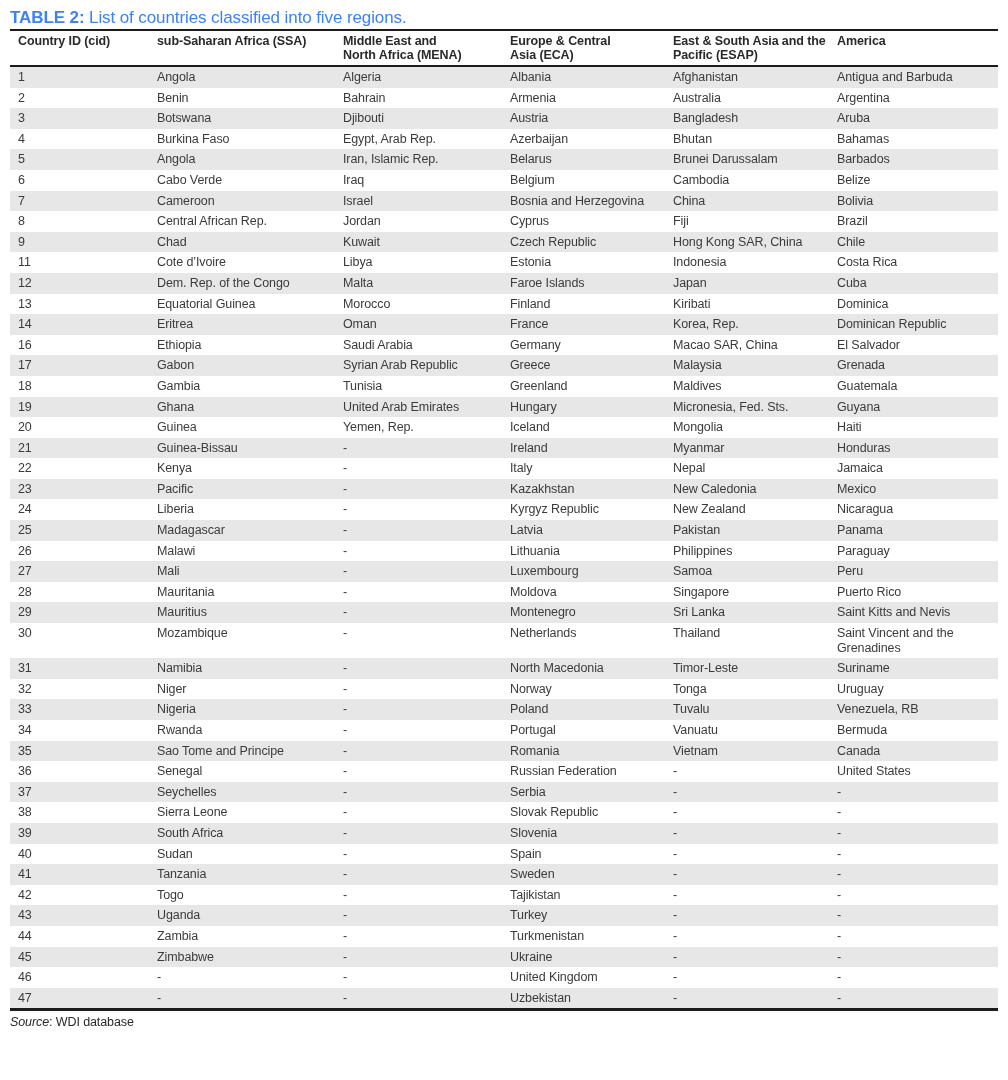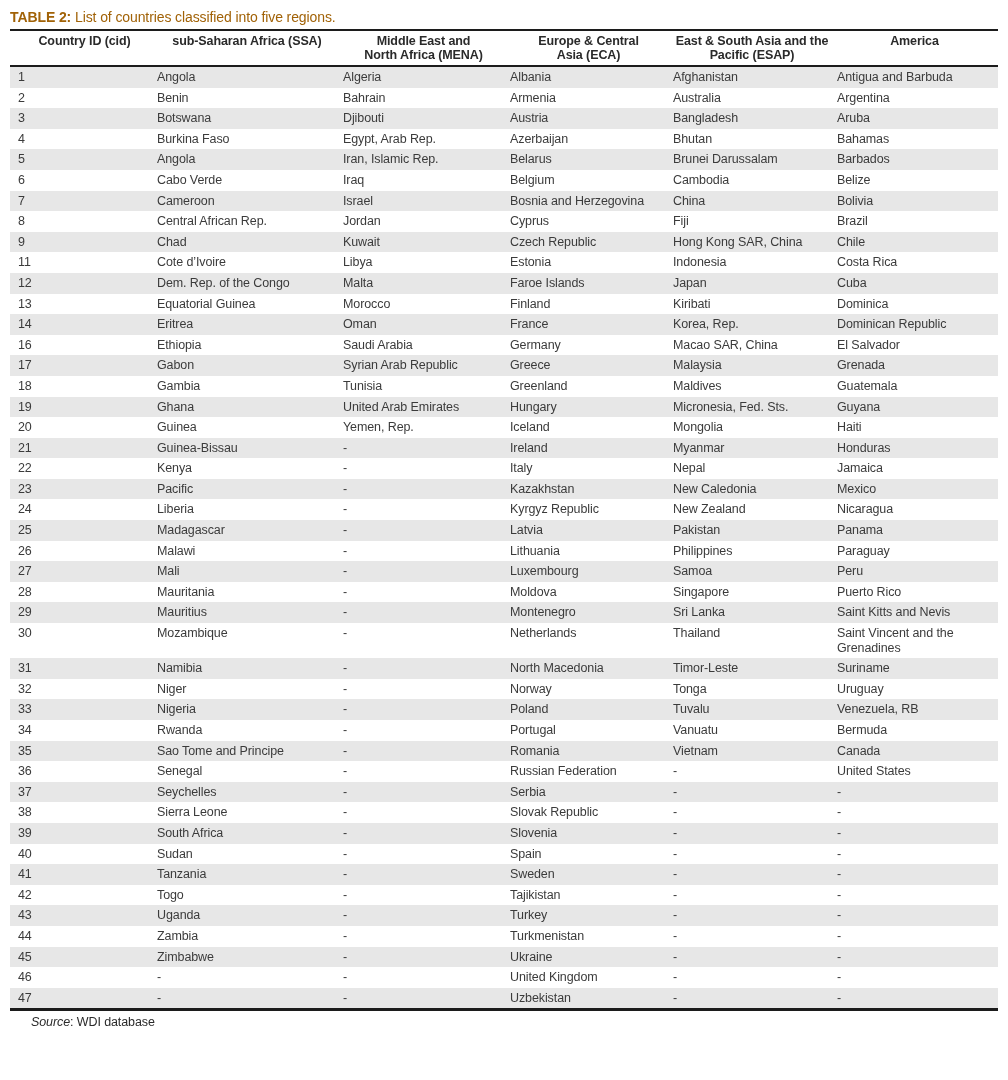--- a/index.html
+++ b/index.html
@@ -10,44 +10,44 @@
   *{box-sizing:border-box;}
   html,body{margin:0;padding:0;}
   body{
     width:1008px;height:1080px;background:#ffffff;
     font-family:"Liberation Sans", sans-serif;
     color:var(--text);
     letter-spacing:-0.1px;
   }
   .page{padding:10px 10px 0 10px;}
   .caption{
-    font-size:14px;line-height:15px;color:#a16207;margin:0 0 4px 0;
+    font-size:17px;line-height:15px;color:#3b82f6;margin:0 0 4px 0;
   }
   .caption .bold{font-weight:bold;}
   table{
     width:988px;border-collapse:collapse;table-layout:fixed;
     border-top:2px solid var(--rule);
     border-bottom:3px solid var(--rule);
   }
   thead th{
-    text-align:center;vertical-align:top;
+    text-align:left;vertical-align:top;
     font-size:12.5px;font-weight:bold;line-height:13.5px;color:#2a2a2a;
     padding:4px 6px 3px 0;
     border-bottom:2px solid var(--rule);
   }
   tbody td{
     font-size:12.5px;line-height:14.6px;
     padding:3px 6px 3px 0;vertical-align:top;
   }
   thead th.first, tbody td.first{padding-left:8px;}
   tbody tr:nth-child(odd){background:var(--stripe);}
   .source{
     font-size:12.5px;line-height:15px;color:#2a2a2a;margin-top:4px;
   }
-  .source .italic{font-style:italic;margin-left:21px;}
+  .source .italic{font-style:italic;}
 </style>
 </head>
 <body>
 
 <div class="page">
 
   <div class="caption">
     <span class="bold">TABLE 2:</span><span> List of countries classified into five regions.</span>
   </div>
 

